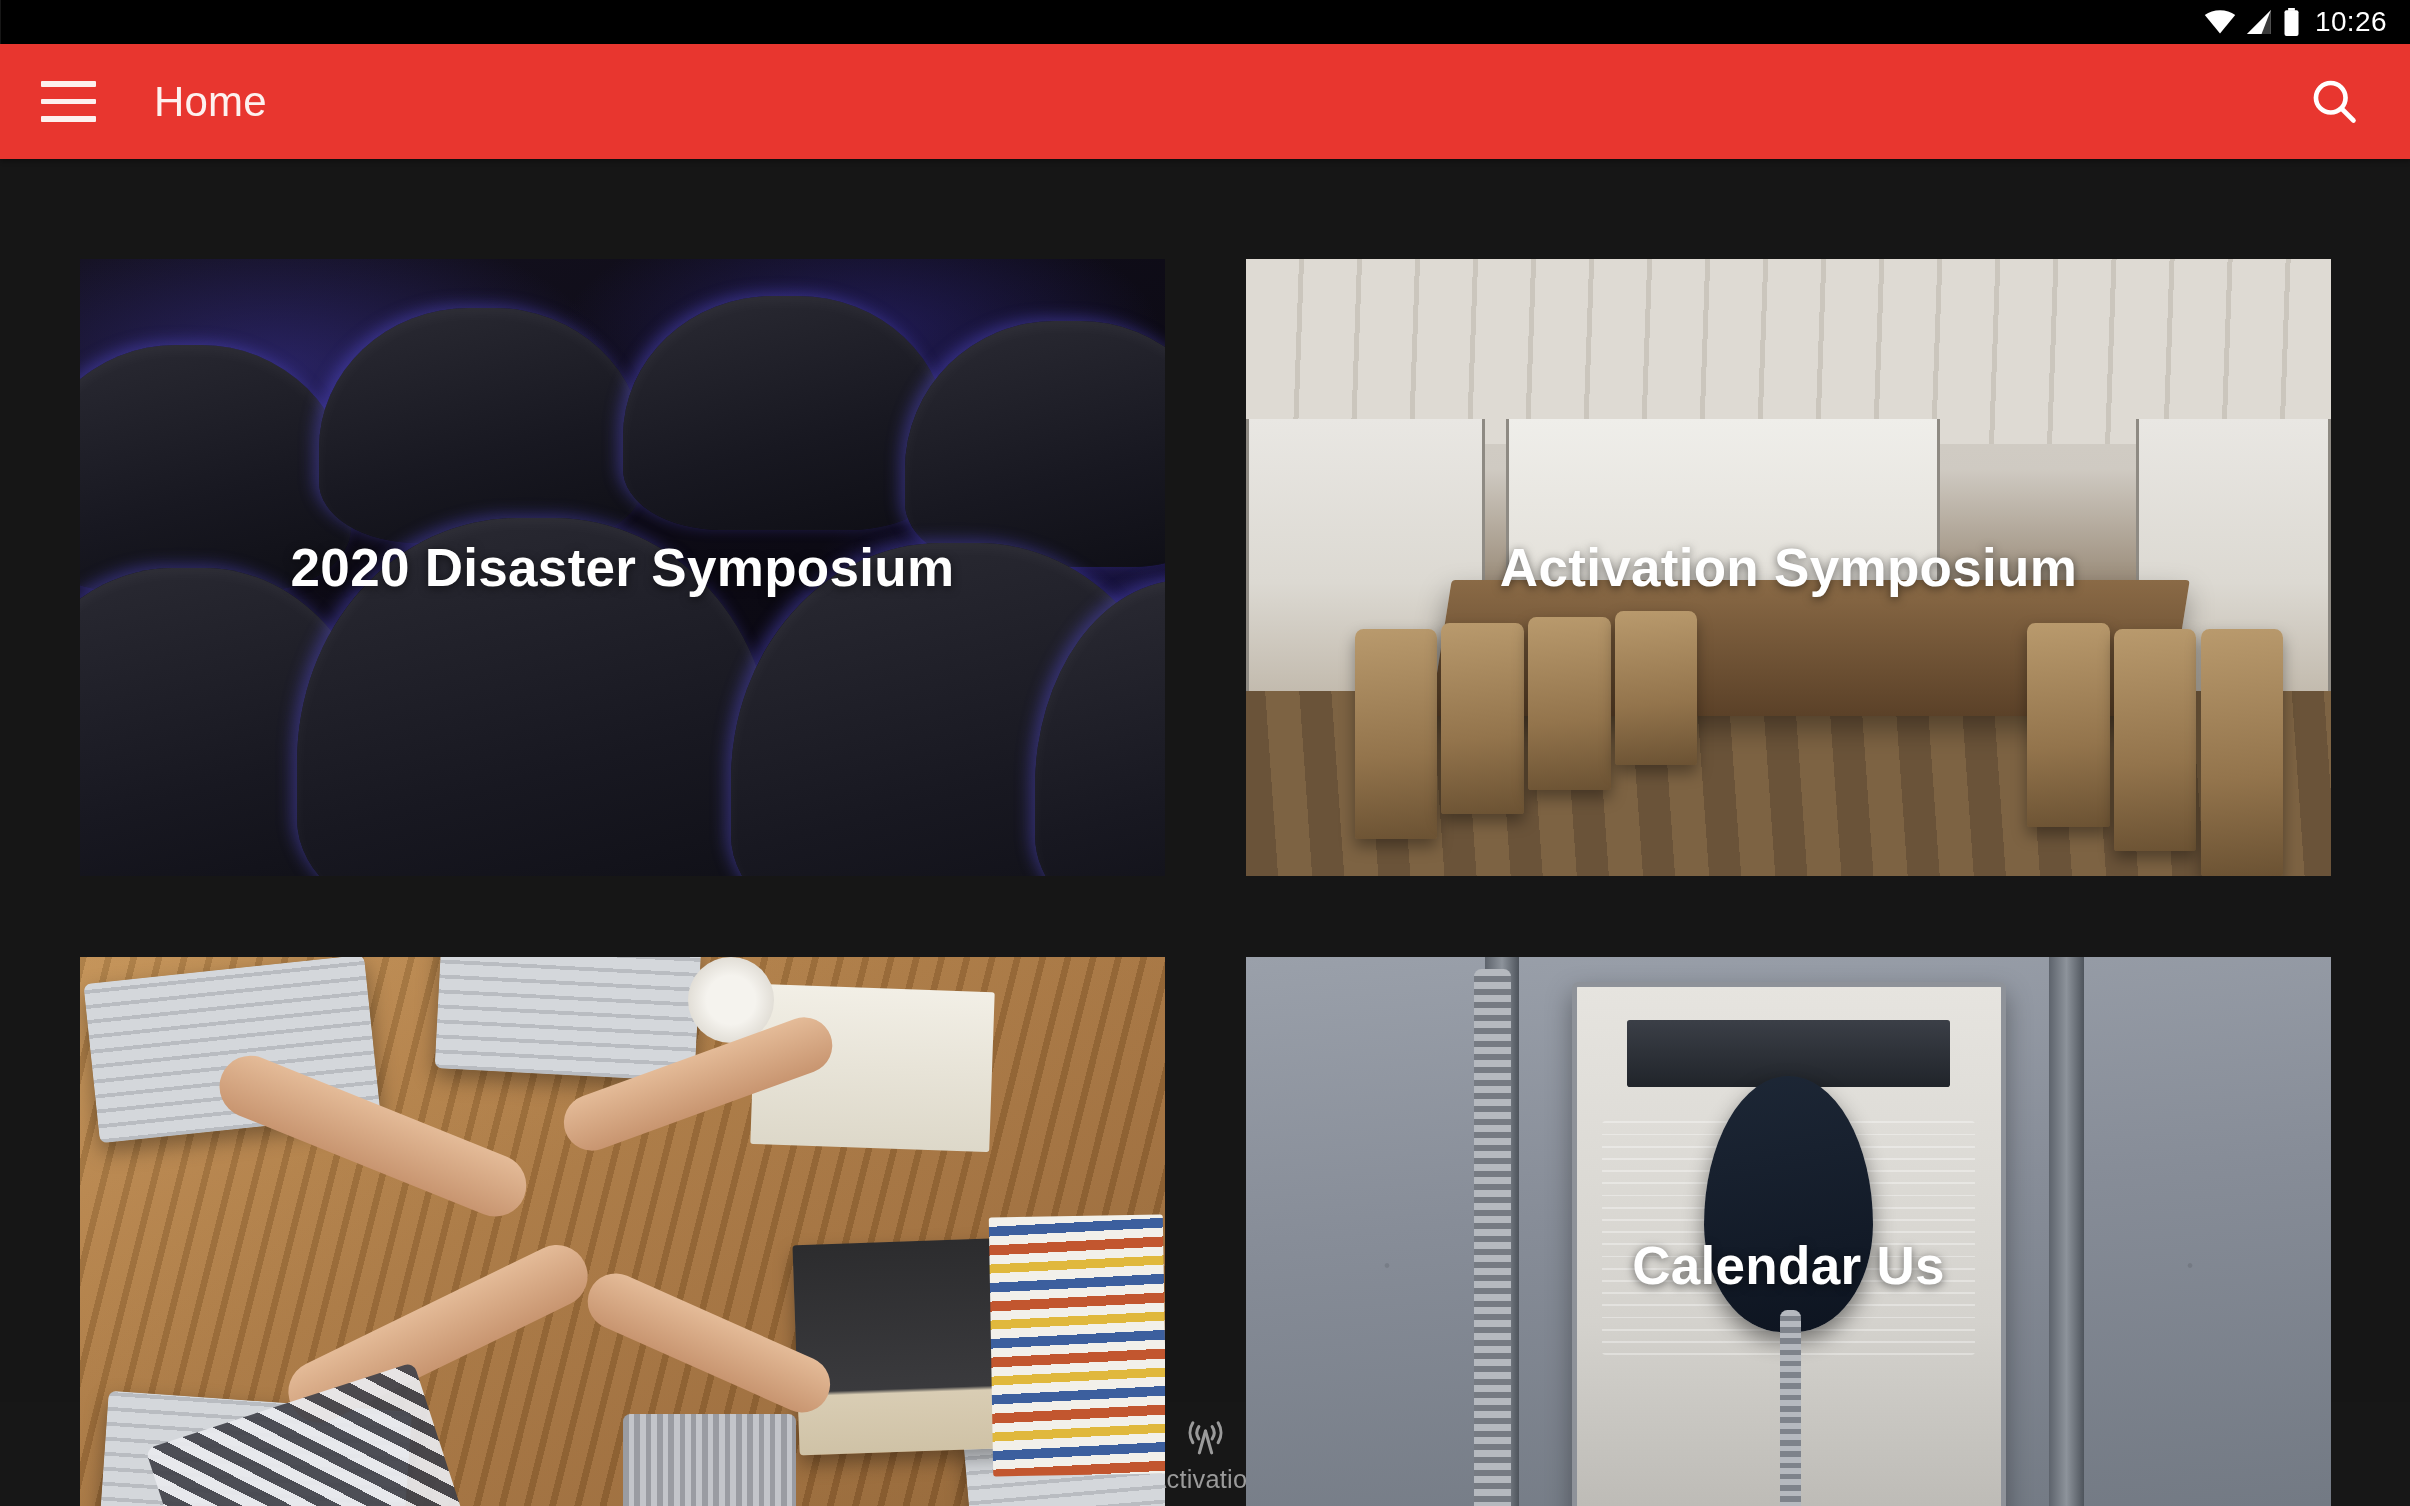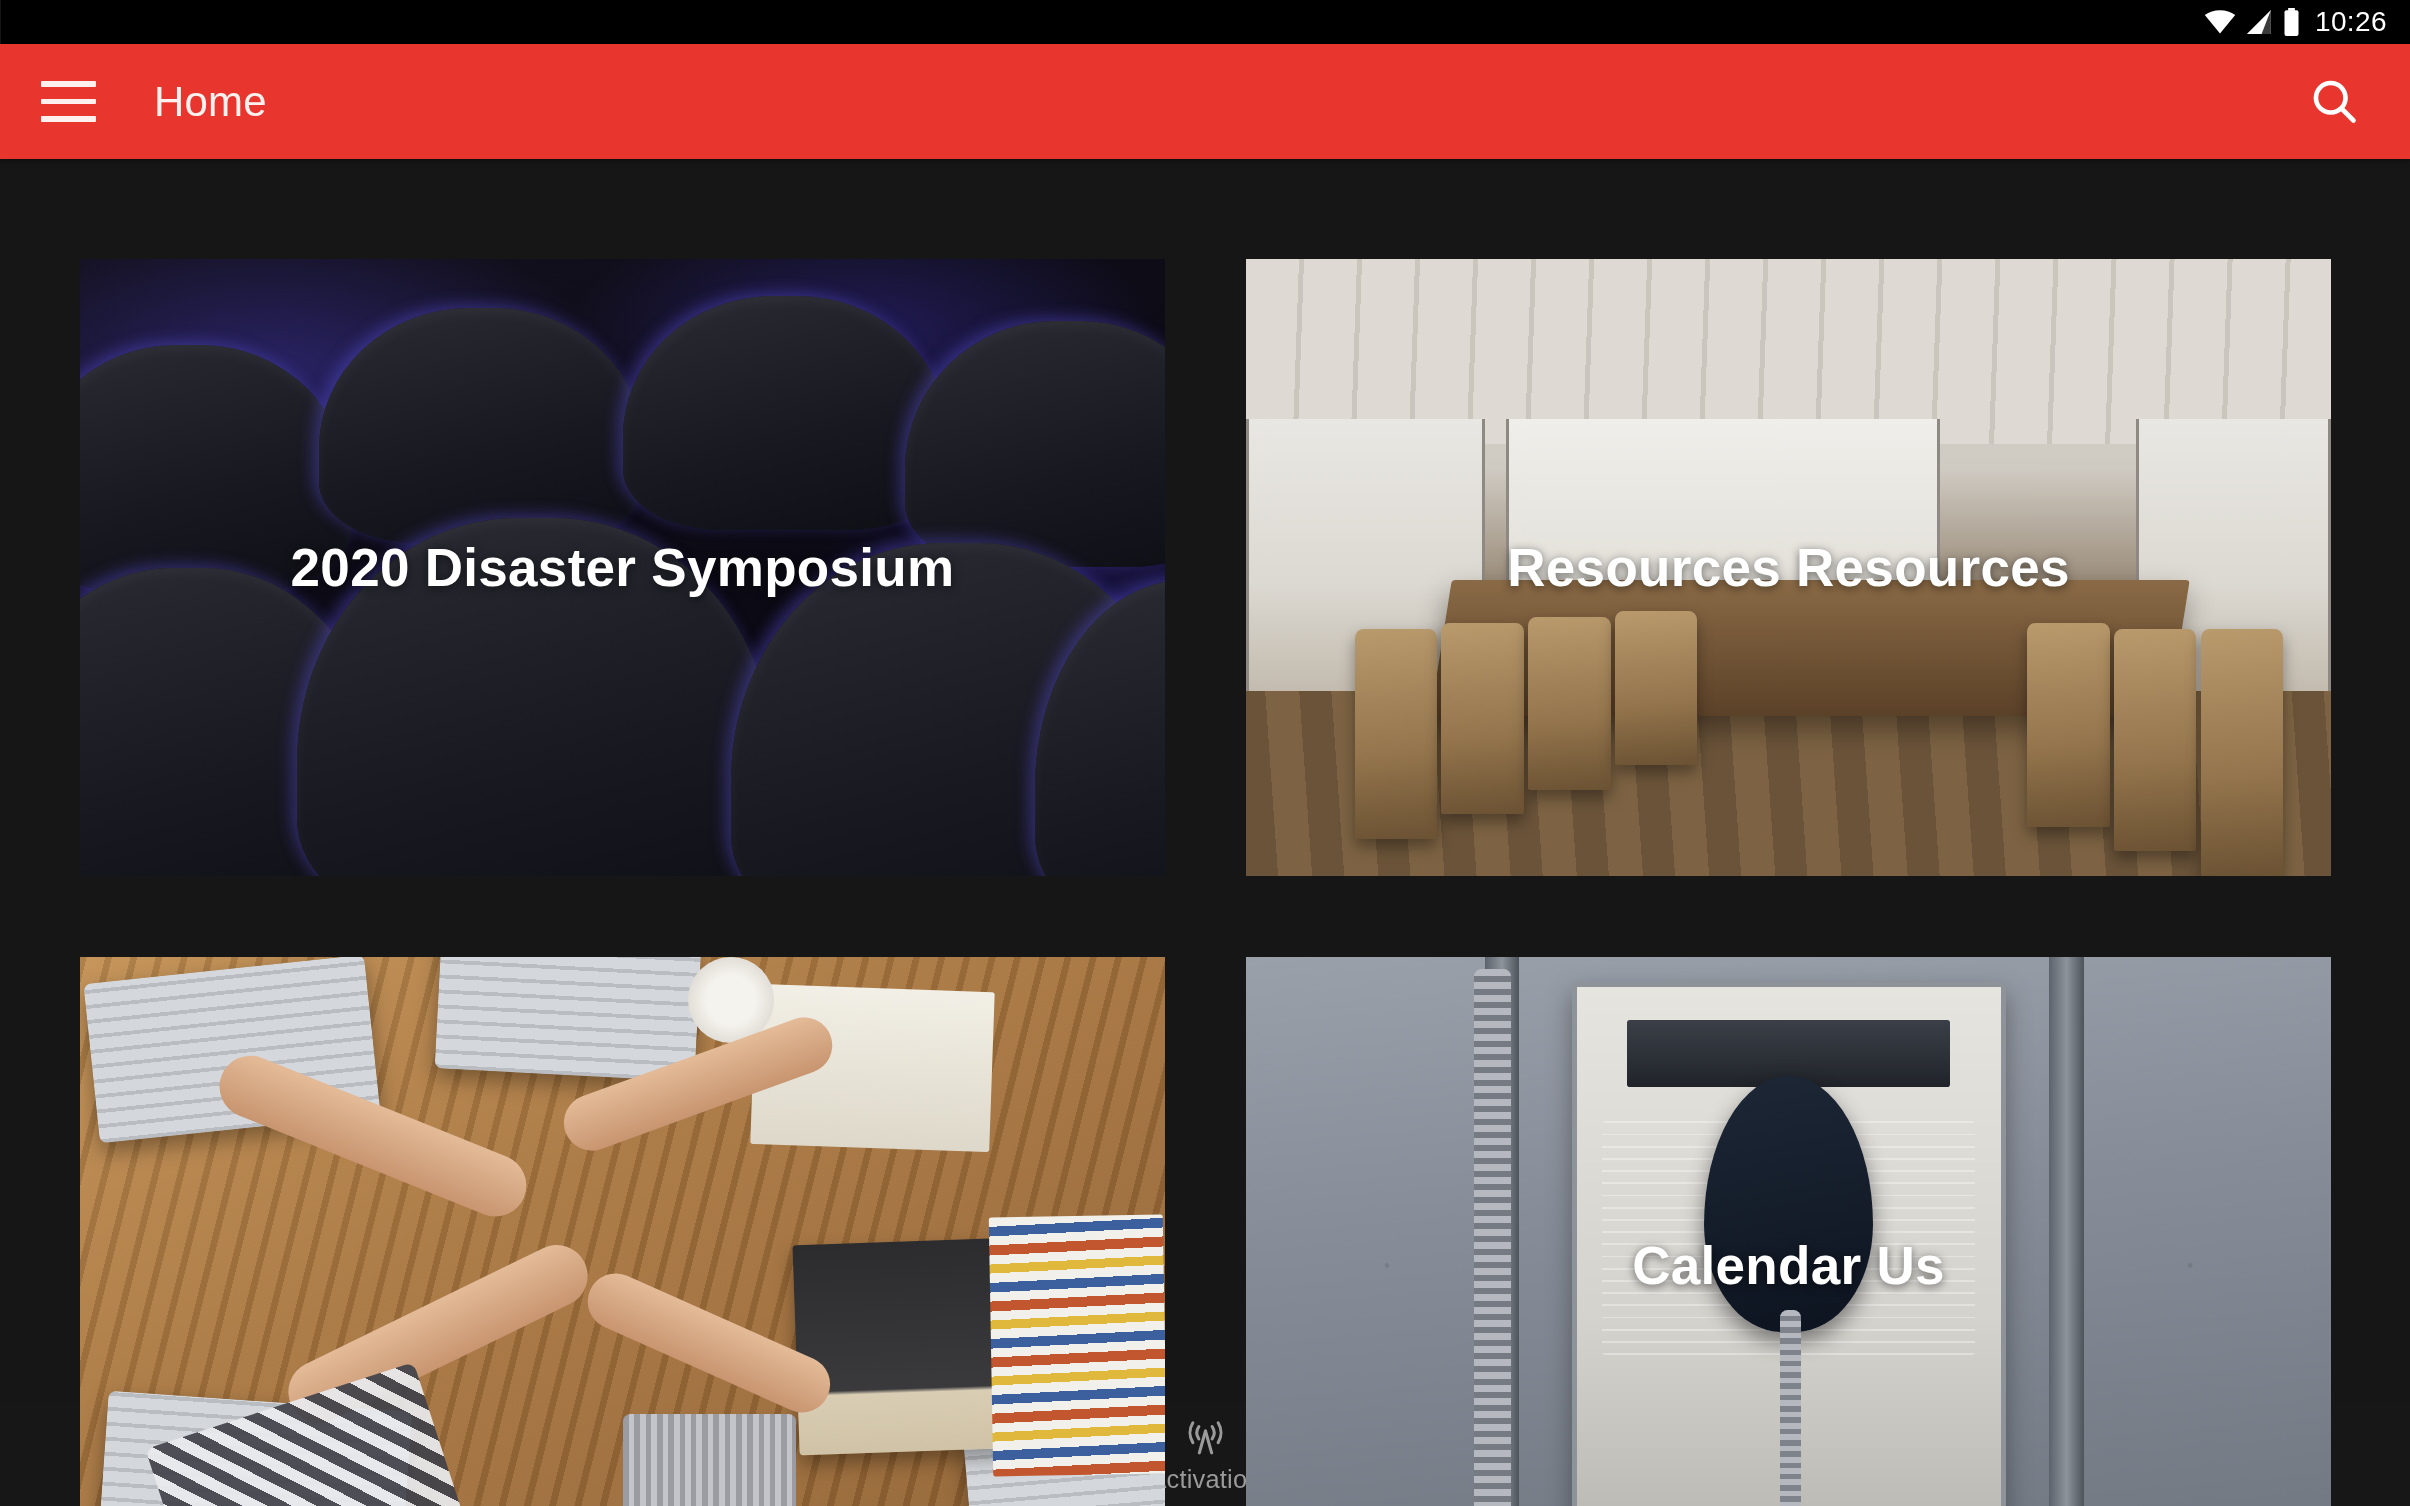--- a/index.html
+++ b/index.html
@@ -316,21 +316,21 @@
         <div class="floor"></div>
         <div class="table"></div>
         <div class="chair c1"></div>
           <div class="chair c2"></div>
           <div class="chair c3"></div>
         <div class="chair c4"></div>
           <div class="chair c5"></div>
           <div class="chair c6"></div>
         <div class="chair c7"></div>
       </div>
-      <div class="card-label">Resources Resources</div>
+      <div class="card-label">Activation Symposium</div>
     </div>
 
     <div class="card">
       <div class="card-art art-desk">
         <div class="wood"></div>
         <div class="lap l1"></div>
           <div class="lap l2"></div>
         <div class="lap l3"></div>
           <div class="lap l4"></div>
         <div class="pad"></div>

